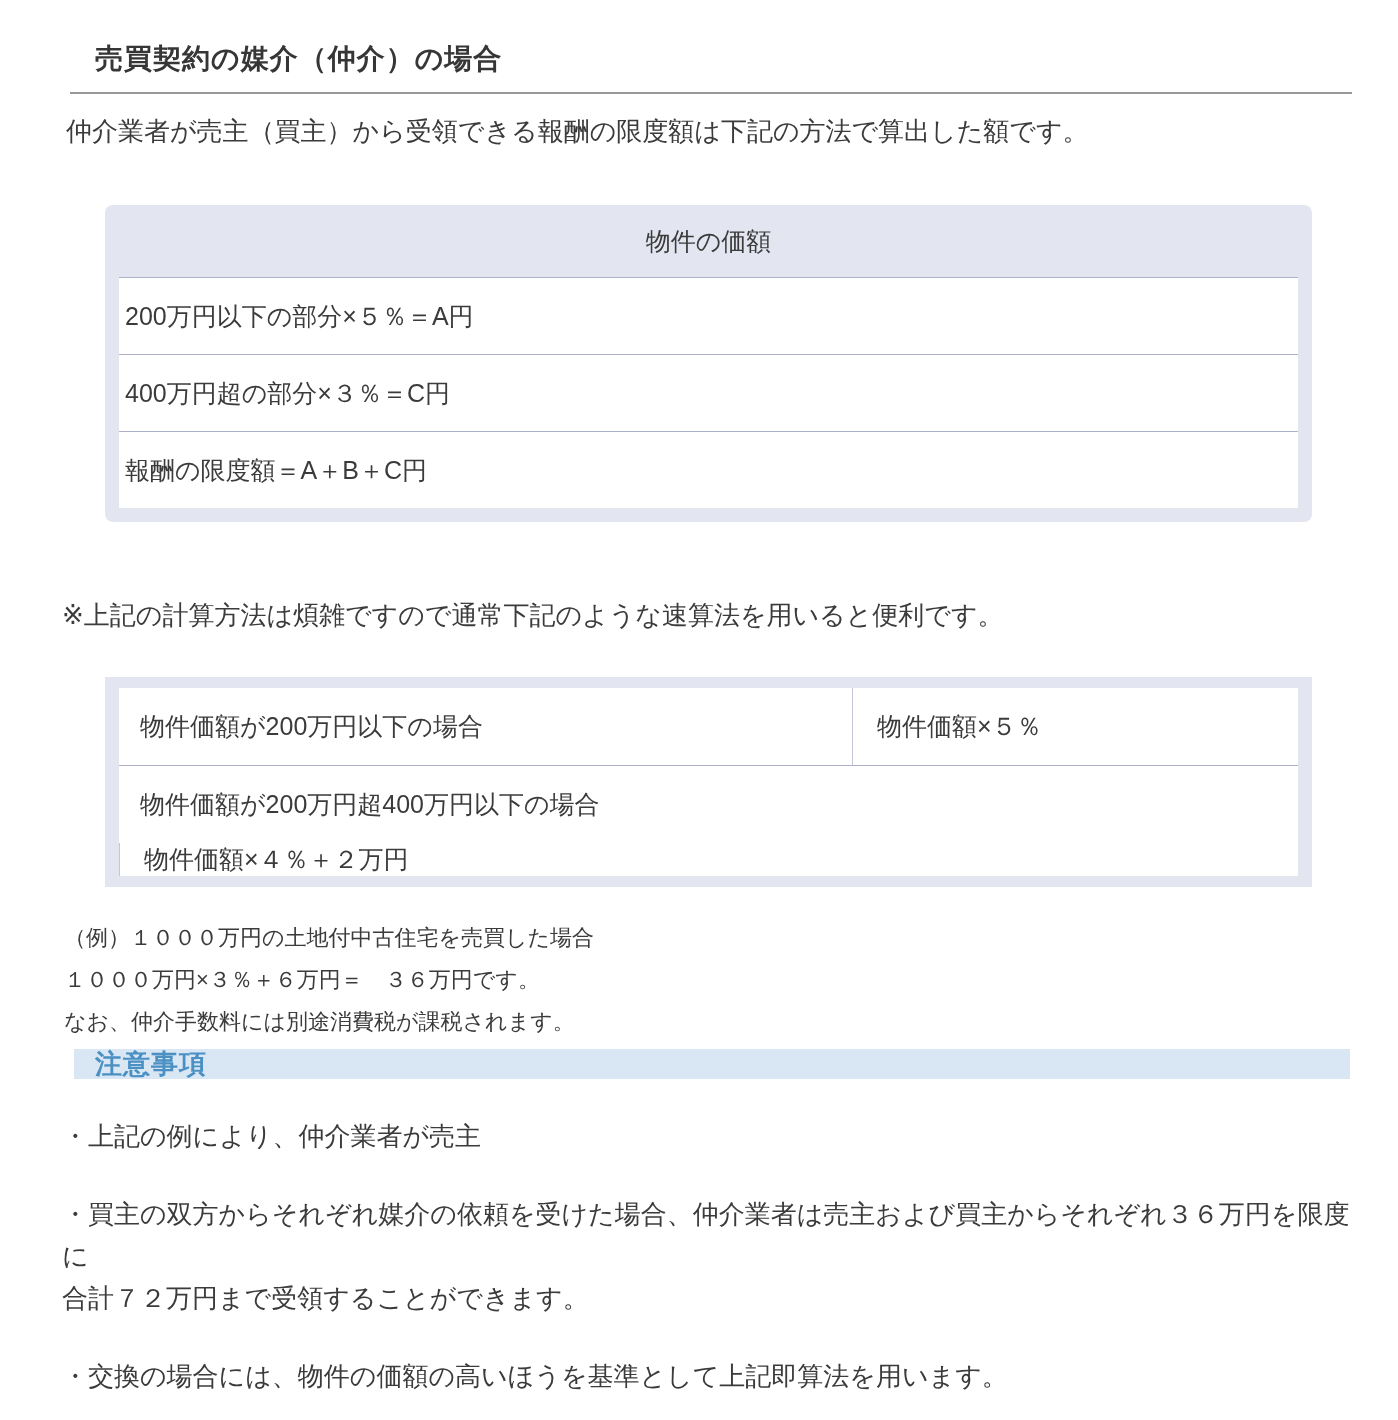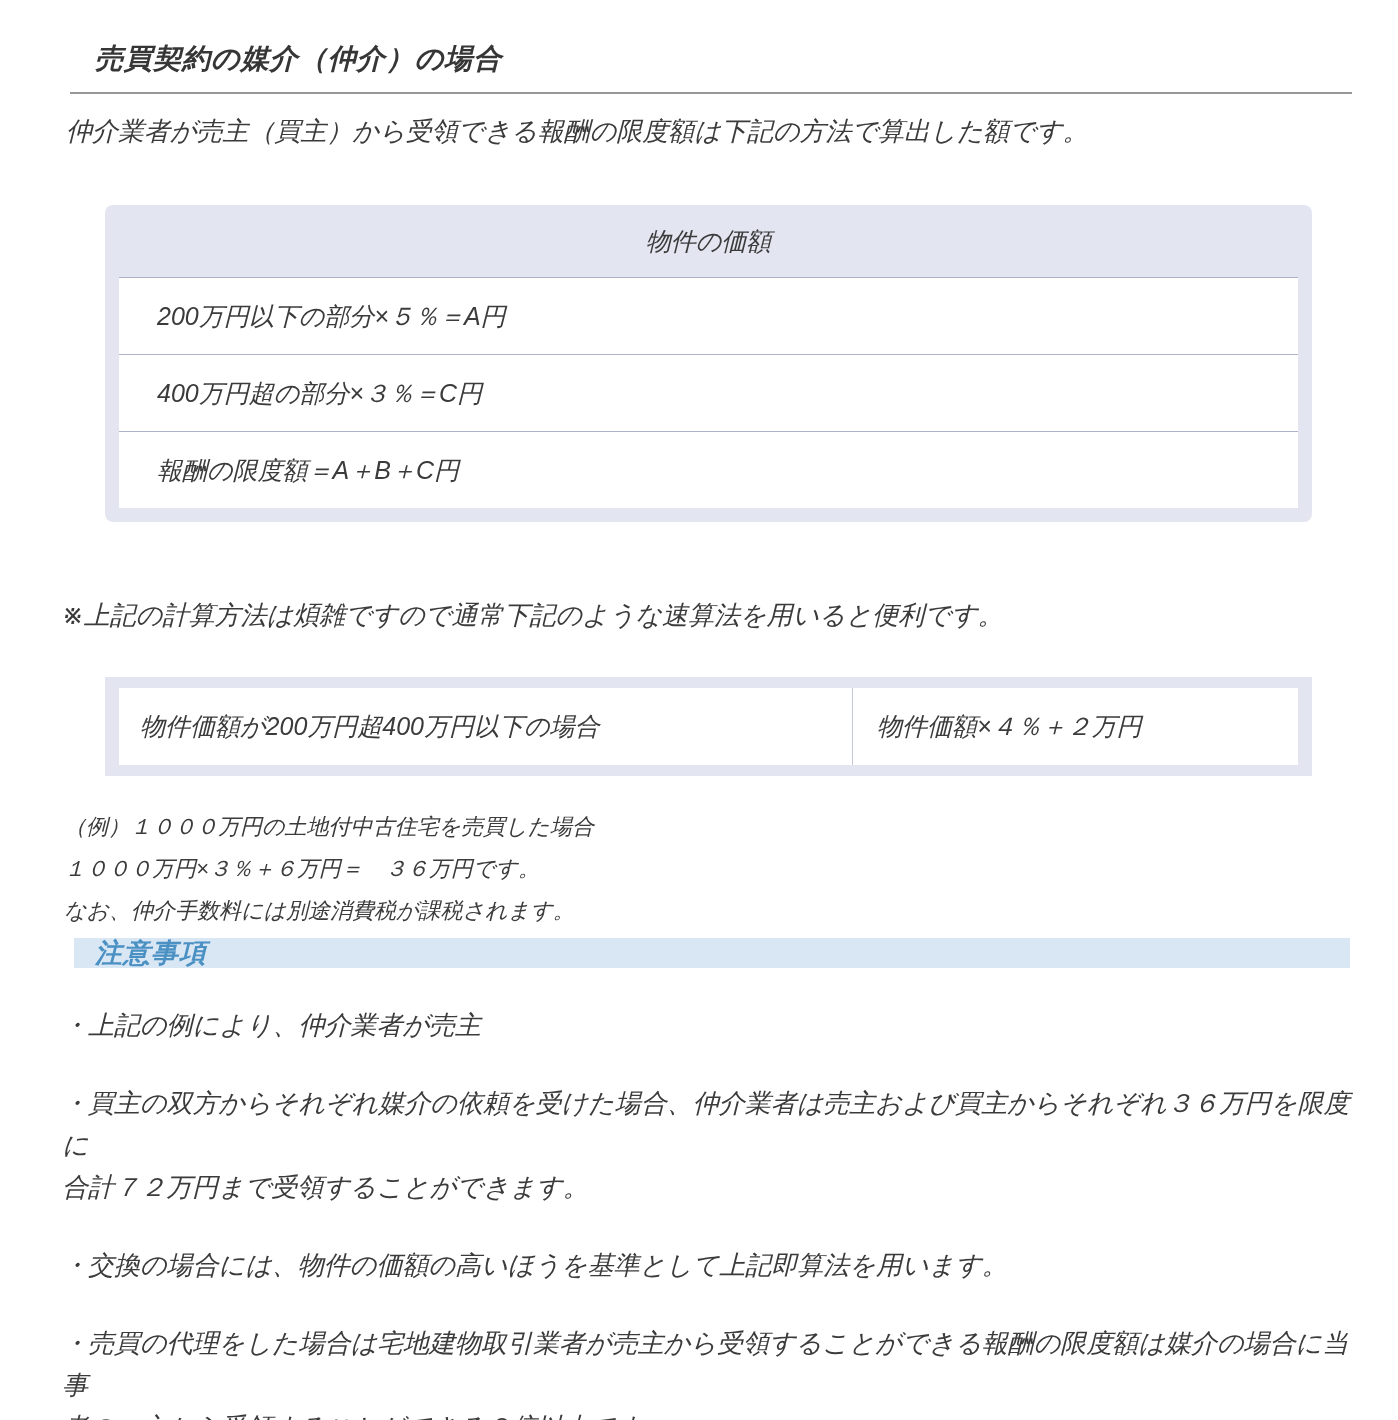--- a/index.html
+++ b/index.html
@@ -4,21 +4,21 @@
 <style>
   :root{
     --table-bg:#e3e6f1;
     --caution-bg:#d9e7f5;
     --caution-fg:#4a90c3;
     --text:#3b3b3b;
     --row-border:#adb2c8;
     --col-border:#c2c6d6;
     --rule:#989898;
   }
-  *{margin:0;padding:0;box-sizing:border-box;font-style:italic;}
+  *{margin:0;padding:0;box-sizing:border-box;}
   html,body{background:#ffffff;}
   body{
     width:1398px;height:1420px;overflow:hidden;
     font-family:"Liberation Sans","DejaVu Sans",sans-serif;
     color:var(--text);
   }
   .page-title{
     margin:40px 0 0 70px;
     width:1282px;
     padding:0 0 14px 25px;
@@ -38,39 +38,39 @@
     border-radius:8px;
   }
   .price-table-header{
     height:72px;line-height:72px;
     text-align:center;font-size:25px;
   }
   .price-row{
     background:#ffffff;
     height:77px;
     display:flex;align-items:center;
-    padding-left:38px;
+    padding-left:6px;
     font-size:25px;
     border-top:1px solid var(--row-border);
   }
   .note{
     margin:76px 30px 0 62px;
     font-size:26px;
   }
   .quick-table{
     margin:44px 0 0 105px;
     width:1207px;
     background:var(--table-bg);
     padding:11px 14px;
   }
   .quick-row{
     display:flex;
     background:#ffffff;
   }
-  .quick-row + .quick-row{border-top:1px solid var(--row-border);}
+  .quick-row + .quick-row{border-top:1px solid var(--row-border);flex-direction:column;}
   .quick-cell{
     height:77px;
     display:flex;align-items:center;
     font-size:25px;
   }
   .quick-cell.condition{width:733px;padding-left:21px;}
   .quick-cell.formula{flex:1;border-left:1px solid var(--col-border);padding-left:24px;}
   .example{
     margin:30px 30px 0 64px;
     font-size:22px;line-height:42px;
@@ -103,20 +103,24 @@
   <div class="price-table-header">物件の価額</div>
   <div class="price-row">200万円以下の部分×５％＝A円</div>
   <div class="price-row">400万円超の部分×３％＝C円</div>
   <div class="price-row">報酬の限度額＝A＋B＋C円</div>
 </div>
 
 <p class="note">※上記の計算方法は煩雑ですので通常下記のような速算法を用いると便利です。</p>
 
 <div class="quick-table">
   <div class="quick-row">
+    <div class="quick-cell condition">物件価額が200万円以下の場合</div>
+    <div class="quick-cell formula">物件価額×５％</div>
+  </div>
+  <div class="quick-row">
     <div class="quick-cell condition">物件価額が200万円超400万円以下の場合</div>
     <div class="quick-cell formula">物件価額×４％＋２万円</div>
   </div>
 </div>
 
 <div class="example">
   <div>（例）１０００万円の土地付中古住宅を売買した場合</div>
   <div>１０００万円×３％＋６万円＝　３６万円です。</div>
   <div>なお、仲介手数料には別途消費税が課税されます。</div>
 </div>

